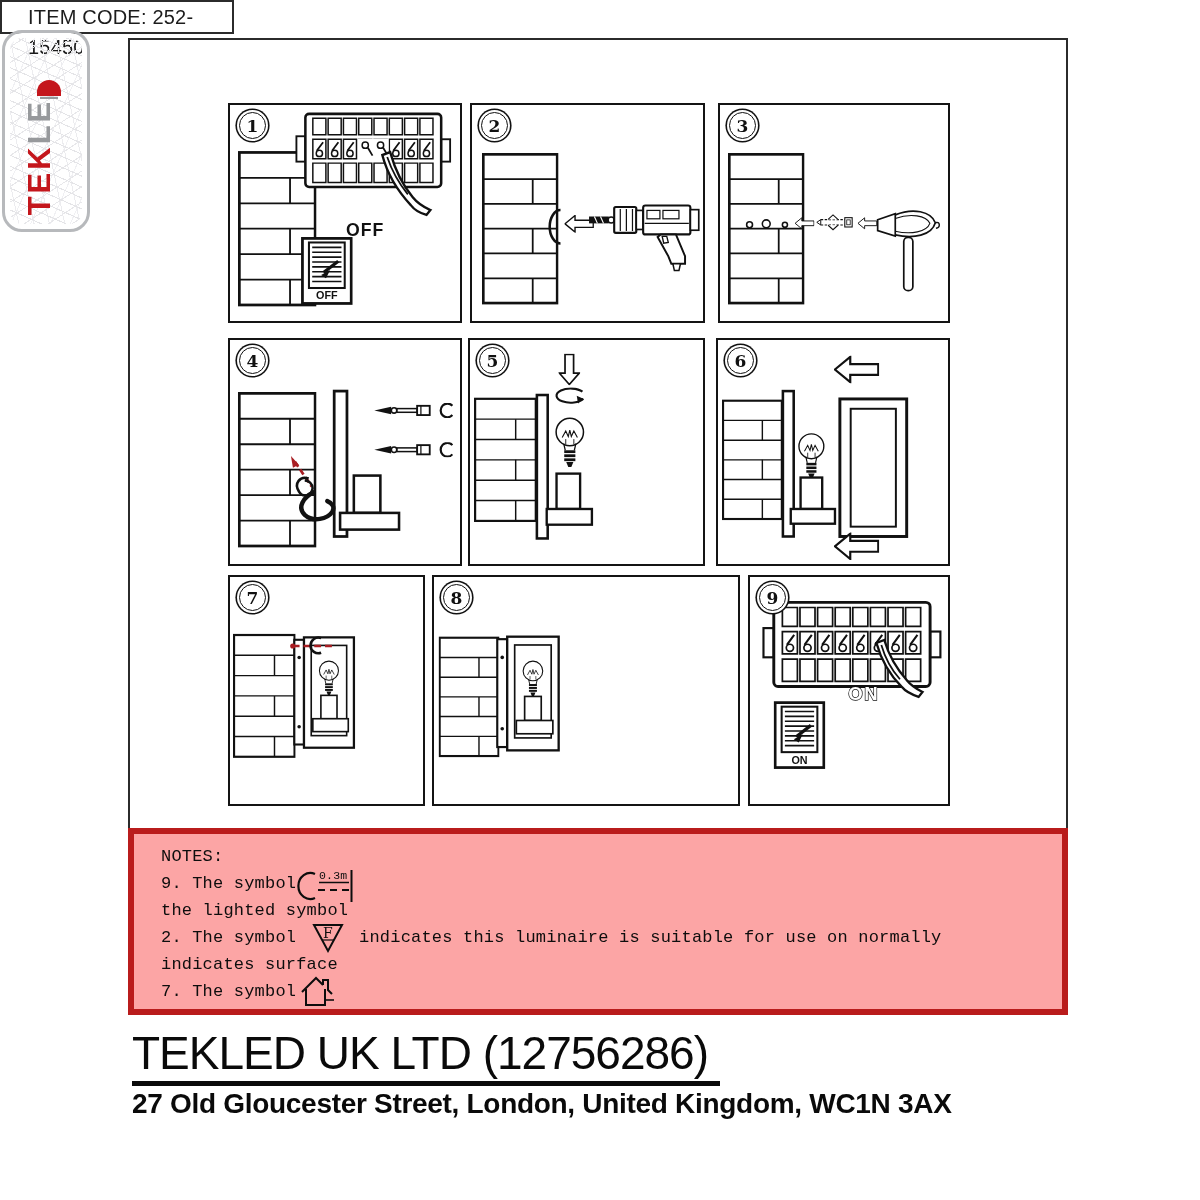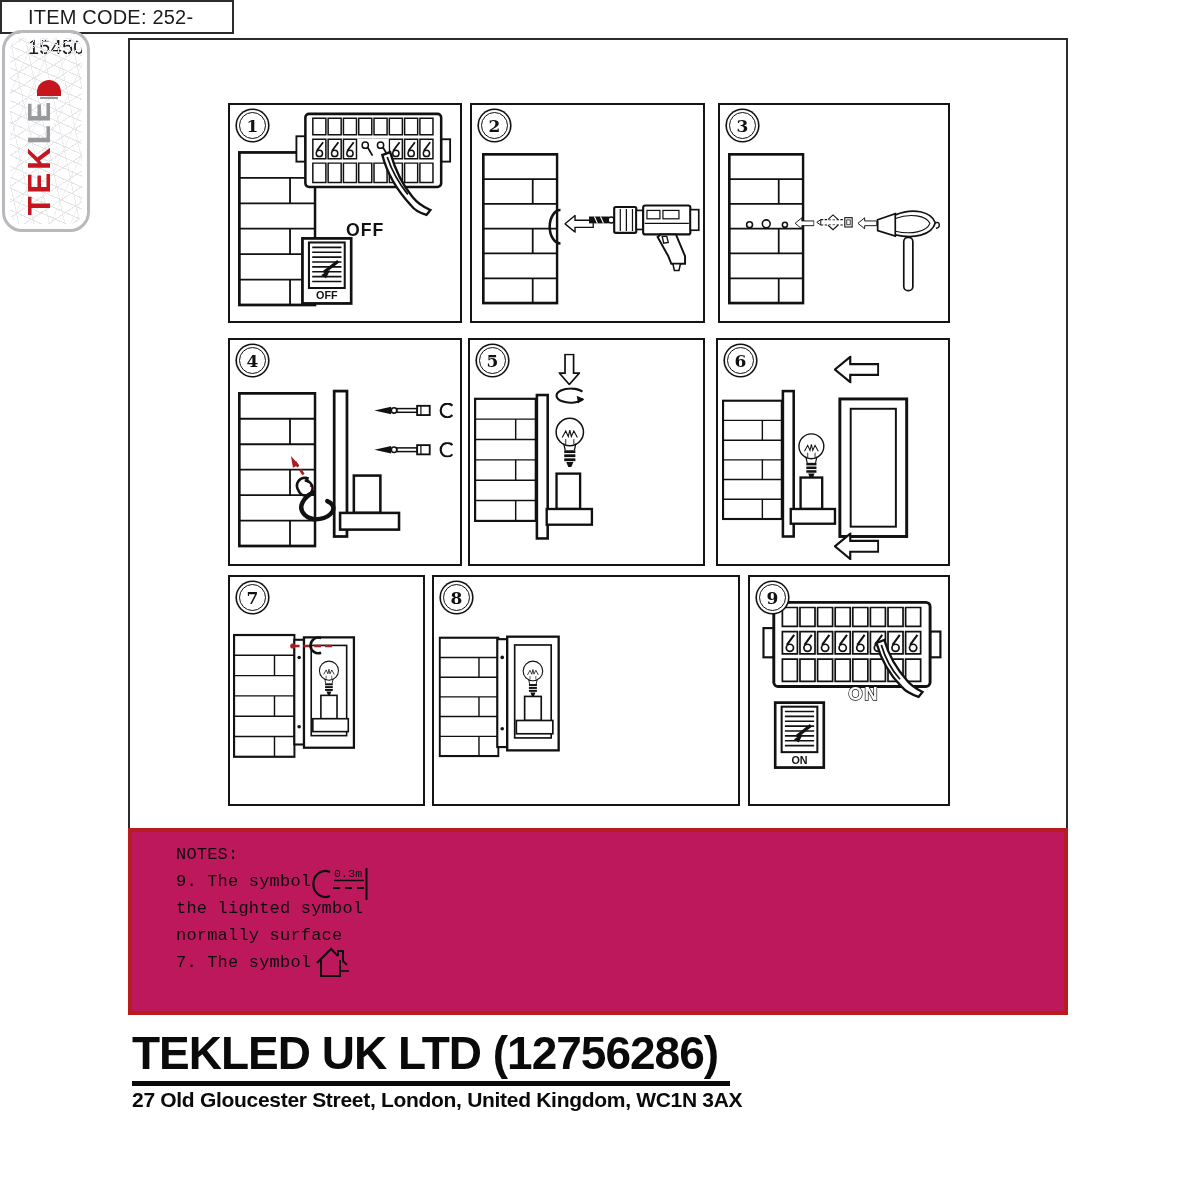--- a/index.html
+++ b/index.html
@@ -32,31 +32,31 @@
   .num{position:absolute;left:9px;top:7px;width:27px;height:27px;background:#fff;border:1.7px solid #111;
        border-radius:50%;box-shadow:0 0 0 2px #fff,0 0 0 3.6px #111;display:flex;align-items:center;
        justify-content:center;font:bold 17px "DejaVu Serif",serif;z-index:2}
 
   .t-lbl{font:bold 18px "Liberation Sans",sans-serif;fill:#111;letter-spacing:1px}
   .t-sm{font:bold 11px "Liberation Sans",sans-serif;fill:#111}
   .t-outline{font:bold 19px "Liberation Sans",sans-serif;fill:#fff;stroke:#111;stroke-width:1.4px;
              paint-order:stroke;letter-spacing:1.5px}
 
   
-  .notes{position:absolute;left:128px;top:828px;width:940px;height:187px;border:4px solid #b91c1c;background:#be185d;
-         padding:9px 0 0 44px;font-family:"Liberation Mono",monospace;font-size:17px;color:#0d0d0d;letter-spacing:0.2px}
+  .notes{position:absolute;left:128px;top:828px;width:940px;height:187px;border:6px solid #b91c1c;background:#fca5a5;
+         padding:9px 0 0 27px;font-family:"Liberation Mono",monospace;font-size:17px;color:#0d0d0d;letter-spacing:0.2px}
   .nline{height:27px;display:flex;align-items:center;white-space:pre}
   .nline svg{flex:none;overflow:visible;margin:0 3px}
   .t-sym{font:11.5px "Liberation Mono",monospace;fill:#0d0d0d}
   .t-symF{font:14px "DejaVu Serif",serif;fill:#0d0d0d}
 
   
-  .company{position:absolute;left:132px;top:1026px;font-size:46px;font-weight:bold;letter-spacing:-1px;
+  .company{position:absolute;left:132px;top:1026px;font-size:46px;font-weight:normal;letter-spacing:-1px;
            color:#0a0a0a;border-bottom:5px solid #0a0a0a;padding:0 12px 1px 0}
-  .address{position:absolute;left:132px;top:1088px;font-size:21px;font-weight:bold;letter-spacing:-0.3px;color:#0a0a0a}
+  .address{position:absolute;left:132px;top:1088px;font-size:28px;font-weight:bold;letter-spacing:-0.3px;color:#0a0a0a}
 </style>
 </head>
 <body>
 
 <svg width="0" height="0" style="position:absolute" aria-hidden="true">
   <defs>
     <symbol id="wall" viewBox="0 0 86 170">
       <g stroke="#111" fill="none">
         <rect x="1.5" y="1.5" width="83" height="167" fill="#fff" stroke-width="3"></rect>
         <path d="M1.5,29.3 H84.5 M1.5,57.2 H84.5 M1.5,85 H84.5 M1.5,112.8 H84.5 M1.5,140.7 H84.5" stroke-width="2"></path>
@@ -345,21 +345,32 @@
       <g stroke="#0d0d0d" fill="none">
         <path stroke-width="2.2" d="M16,10 A12,13 0 1 0 16,34"></path>
         <text x="20" y="15" class="t-sym" stroke="none">0.3m</text>
         <path stroke-width="1.5" d="M20,18.5 H50"></path>
         <path stroke-width="2" stroke-dasharray="7,5" d="M19,26 H51"></path>
         <path stroke-width="2" d="M52.5,6 V38"></path>
       </g>
     </svg>
   </div>
   <div class="nline">the lighted symbol</div>
-  <div class="nline">normally surface</div>
+  <div class="nline">
+    <span>2. The symbol </span>
+    <svg width="36" height="34" viewBox="0 0 36 34">
+      <g stroke="#0d0d0d" fill="none">
+        <path stroke-width="2" d="M4,4 H32 L18,30 Z"></path>
+        <text x="18" y="17" text-anchor="middle" class="t-symF" stroke="none">F</text>
+        <path stroke-width="1.2" d="M12,19 H24"></path>
+      </g>
+    </svg>
+    <span> indicates this luminaire is suitable for use on normally</span>
+  </div>
+  <div class="nline">indicates surface</div>
   <div class="nline">
     <span>7. The symbol</span>
     <svg width="36" height="34" viewBox="0 0 36 34">
       <g stroke="#0d0d0d" fill="none" stroke-width="2">
         <path d="M3,17 L17,3 L24,10 M24,10 L24,5 L29,5 L29,15 L33,19"></path>
         <path d="M7,14 L7,30 L26,30 L26,14"></path>
         <path stroke-width="1.6" d="M27,25 H35"></path>
       </g>
     </svg>
   </div>

